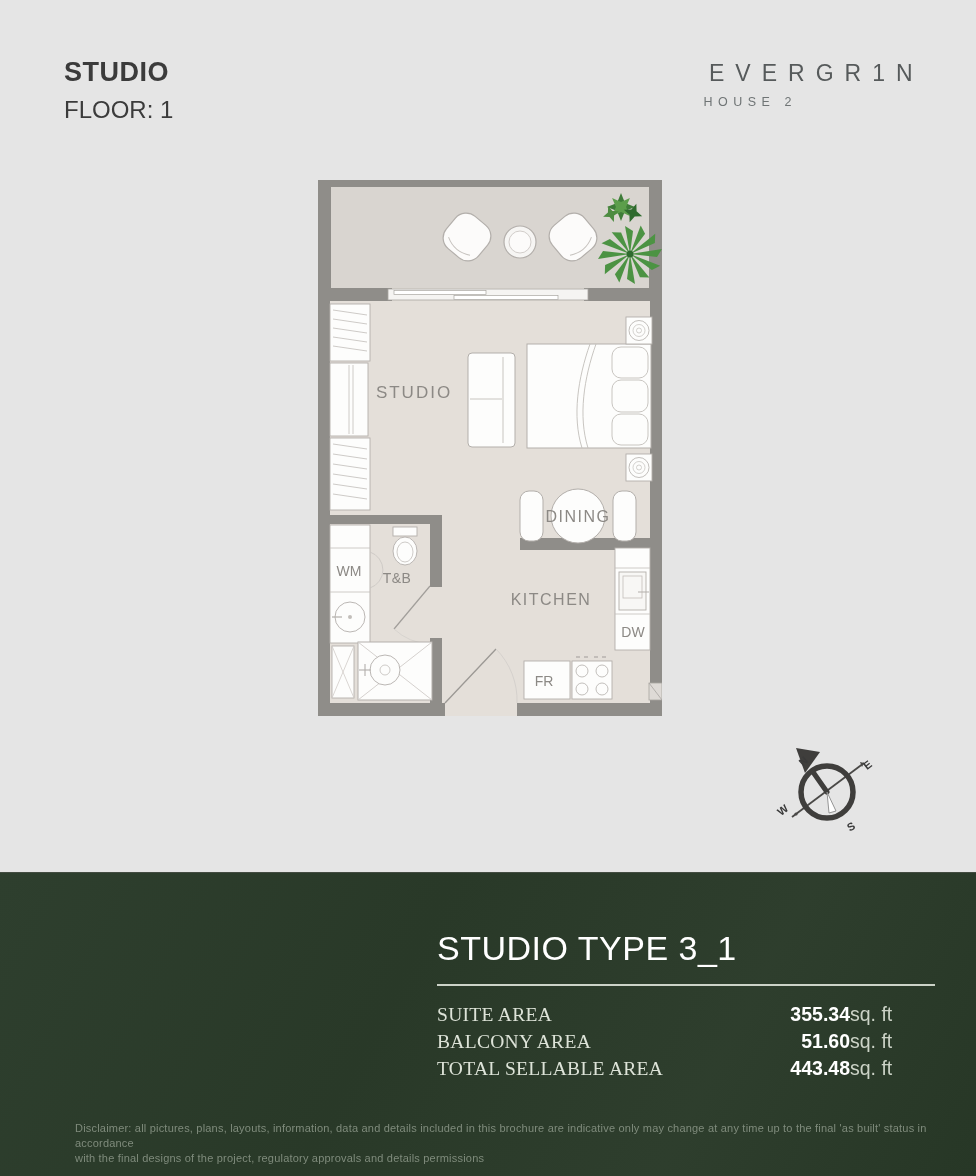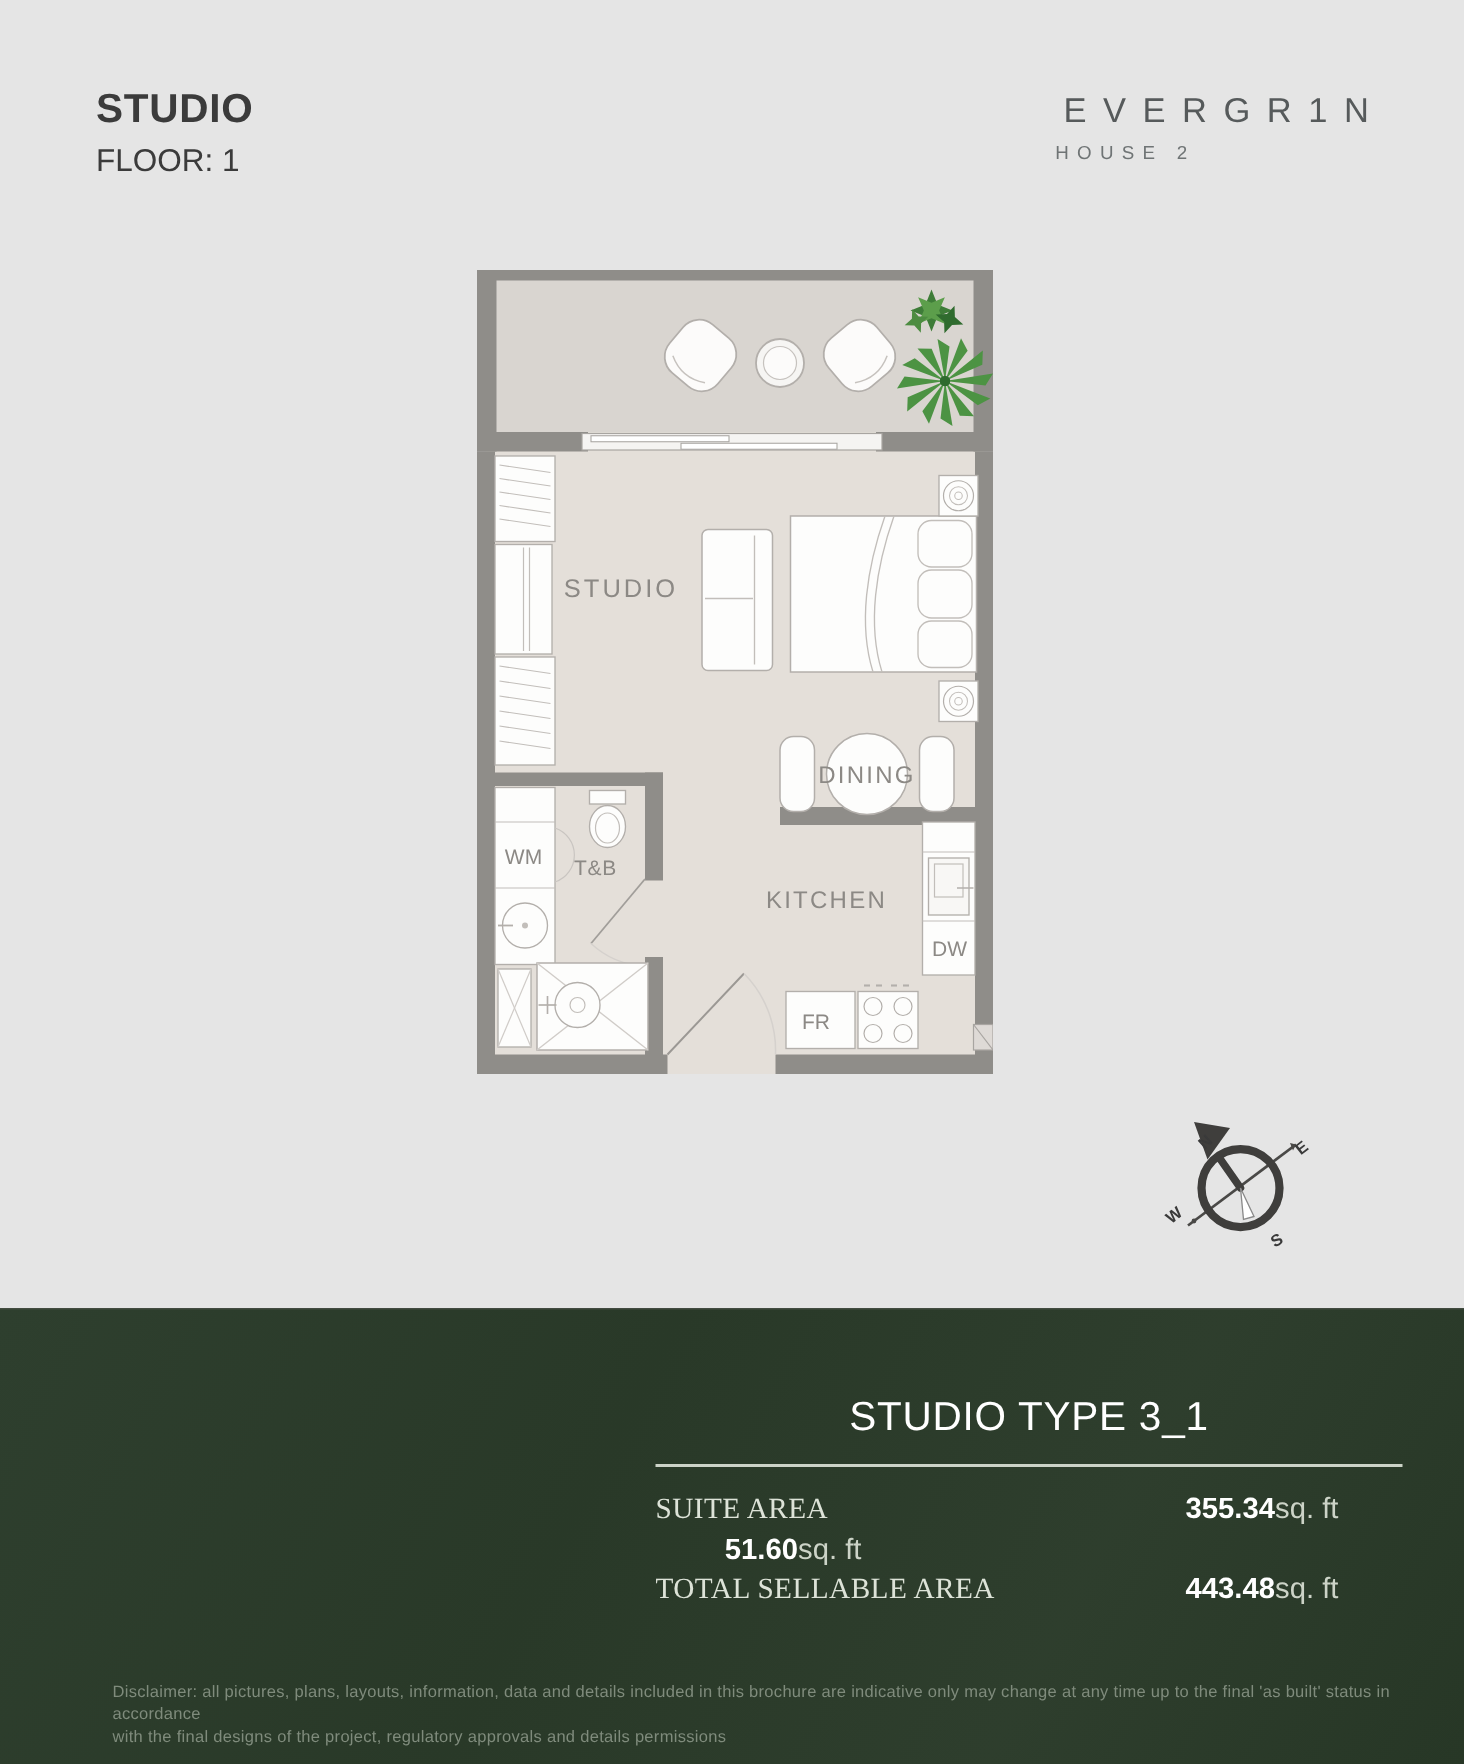--- a/index.html
+++ b/index.html
@@ -6,43 +6,43 @@
   html,body { margin:0; padding:0; background:#ffffff; }
   .page {
     position:relative; width:976px; height:1176px; overflow:hidden;
     background:#e5e5e5;
     font-family:"Liberation Sans", sans-serif;
   }
 
   
   .title-block { position:absolute; left:64px; top:57px; color:#3b3b3b; }
   .title-block h1 { margin:0; font-size:27px; font-weight:bold; letter-spacing:.5px; }
-  .title-block .floor { margin-top:8px; font-size:21px; font-weight:400; }
+  .title-block .floor { margin-top:8px; font-size:24px; font-weight:400; }
 
   .brand { position:absolute; left:698px; top:60px; width:244px; text-align:left; }
   .brand .brand-name { font-size:23px; letter-spacing:11px; text-indent:11px; color:#565a5b; font-weight:500; }
   .brand .brand-sub  { margin-top:8px; font-size:12.5px; letter-spacing:5.5px; text-indent:5.5px; color:#70757 6; color:#6f7475; }
 
   
   .plan { position:absolute; left:318px; top:180px; width:344px; height:536px; }
   .plan text { font-family:"Liberation Sans", sans-serif; fill:#8c8985; }
 
   
   .compass { position:absolute; left:772px; top:737px; width:106px; height:106px; }
 
   
   .panel {
     position:absolute; left:0; top:872px; width:976px; height:304px;
     background:linear-gradient(118deg,#2e3f2e 0%, #293928 40%, #2e3e2d 72%, #273726 100%);
     border-top:1px solid rgba(70,78,68,.9);
   }
   .summary { position:absolute; left:437px; top:56px; width:498px; }
   .summary .heading {
-    margin:0; font-size:27px; font-weight:400; color:#ffffff;
-    text-align:center; letter-spacing:.5px;
+    margin:0; font-size:34px; font-weight:400; color:#ffffff;
+    text-align:left; letter-spacing:.5px;
   }
   .summary .rule { height:2px; background:#ccd3c8; margin-top:16px; margin-bottom:15px; }
   .srow { display:flex; align-items:baseline; font-size:19.5px; line-height:26px; color:#dde3d8; }
   .srow .label { flex:1; letter-spacing:.3px;font-family:Liberation Serif, serif; }
   .srow .value { width:95px; text-align:right; font-weight:bold; color:#ffffff; }
   .srow .unit  { width:85px; text-align:left; color:#ccd3c7; }
 
   .disclaimer {
     position:absolute; left:75px; top:248px; width:860px;
     font-size:11px; line-height:15px; color:#7f8b7c; letter-spacing:.2px;
@@ -262,20 +262,21 @@
   <div class="panel">
     <div class="summary">
       <h2 class="heading">STUDIO TYPE 3_1</h2>
       <div class="rule"></div>
       <div class="srow">
         <span class="label">SUITE AREA</span>
         <span class="value">355.34</span>
         <span class="unit">sq. ft</span>
       </div>
       <div class="srow">
+        <span class="label">BALCONY AREA</span>
         <span class="value">51.60</span>
         <span class="unit">sq. ft</span>
       </div>
       <div class="srow">
         <span class="label">TOTAL SELLABLE AREA</span>
         <span class="value">443.48</span>
         <span class="unit">sq. ft</span>
       </div>
     </div>
     <div class="disclaimer">

